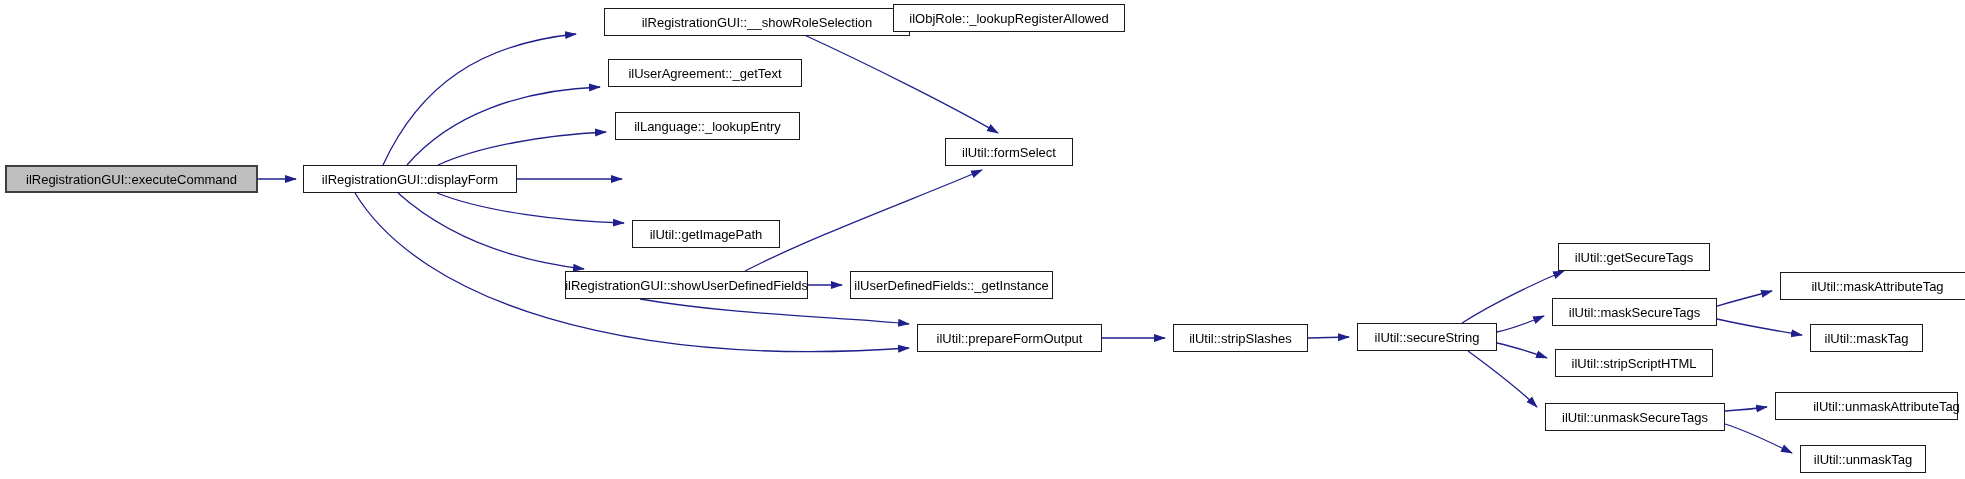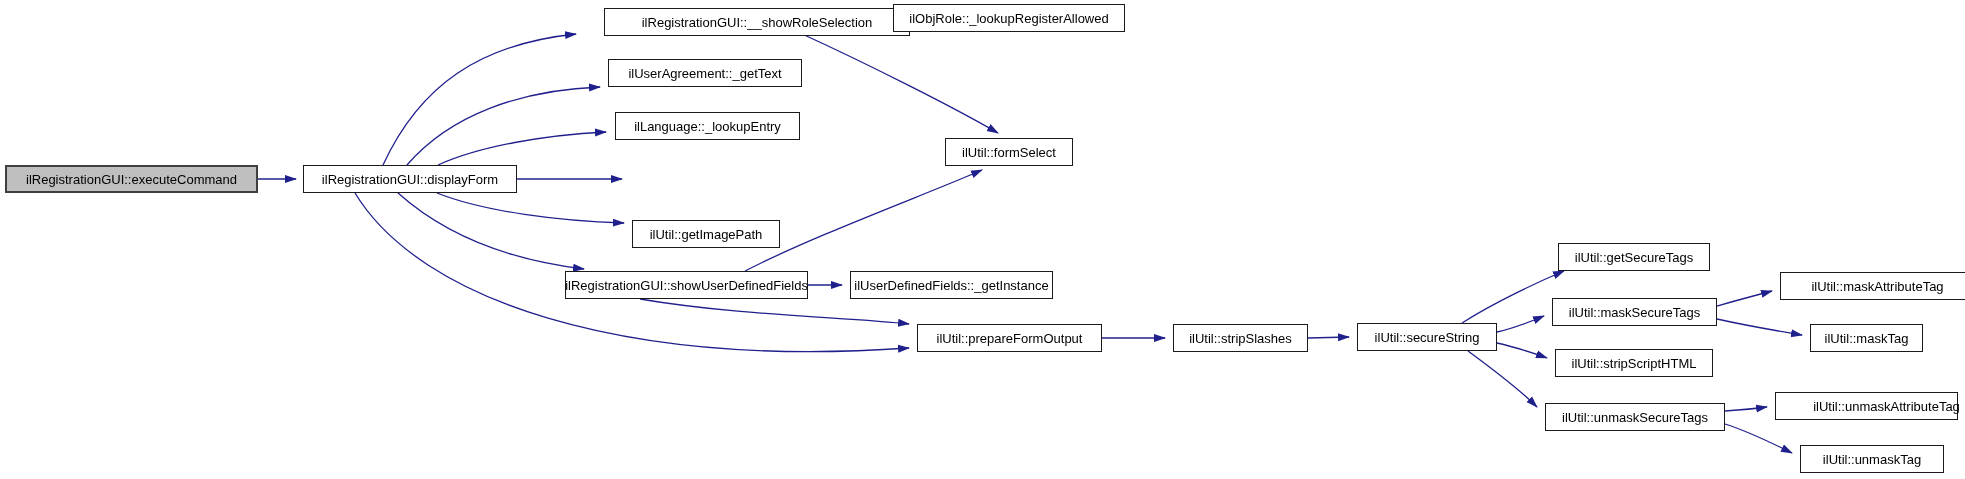--- a/index.html
+++ b/index.html
@@ -78,15 +78,15 @@
   <div class="node" style="left:917px;top:324px;width:185px;">ilUtil::prepareFormOutput</div>
   <div class="node" style="left:1173px;top:324px;width:135px;">ilUtil::stripSlashes</div>
   <div class="node" style="left:1357px;top:323px;width:140px;">ilUtil::secureString</div>
   <div class="node" style="left:1558px;top:243px;width:152px;">ilUtil::getSecureTags</div>
   <div class="node" style="left:1552px;top:298px;width:165px;">ilUtil::maskSecureTags</div>
   <div class="node" style="left:1780px;top:272px;width:195px;">ilUtil::maskAttributeTag</div>
   <div class="node" style="left:1810px;top:324px;width:113px;">ilUtil::maskTag</div>
   <div class="node" style="left:1555px;top:349px;width:158px;">ilUtil::stripScriptHTML</div>
   <div class="node" style="left:1545px;top:403px;width:180px;">ilUtil::unmaskSecureTags</div>
   <div class="node" style="left:1775px;top:392px;width:183px;padding-left:40px;">ilUtil::unmaskAttributeTag</div>
-  <div class="node" style="left:1800px;top:445px;width:144px;">ilUtil::unmaskTag</div>
+  <div class="node" style="left:1800px;top:445px;width:126px;">ilUtil::unmaskTag</div>
 
 </div>
 
 </body></html>

